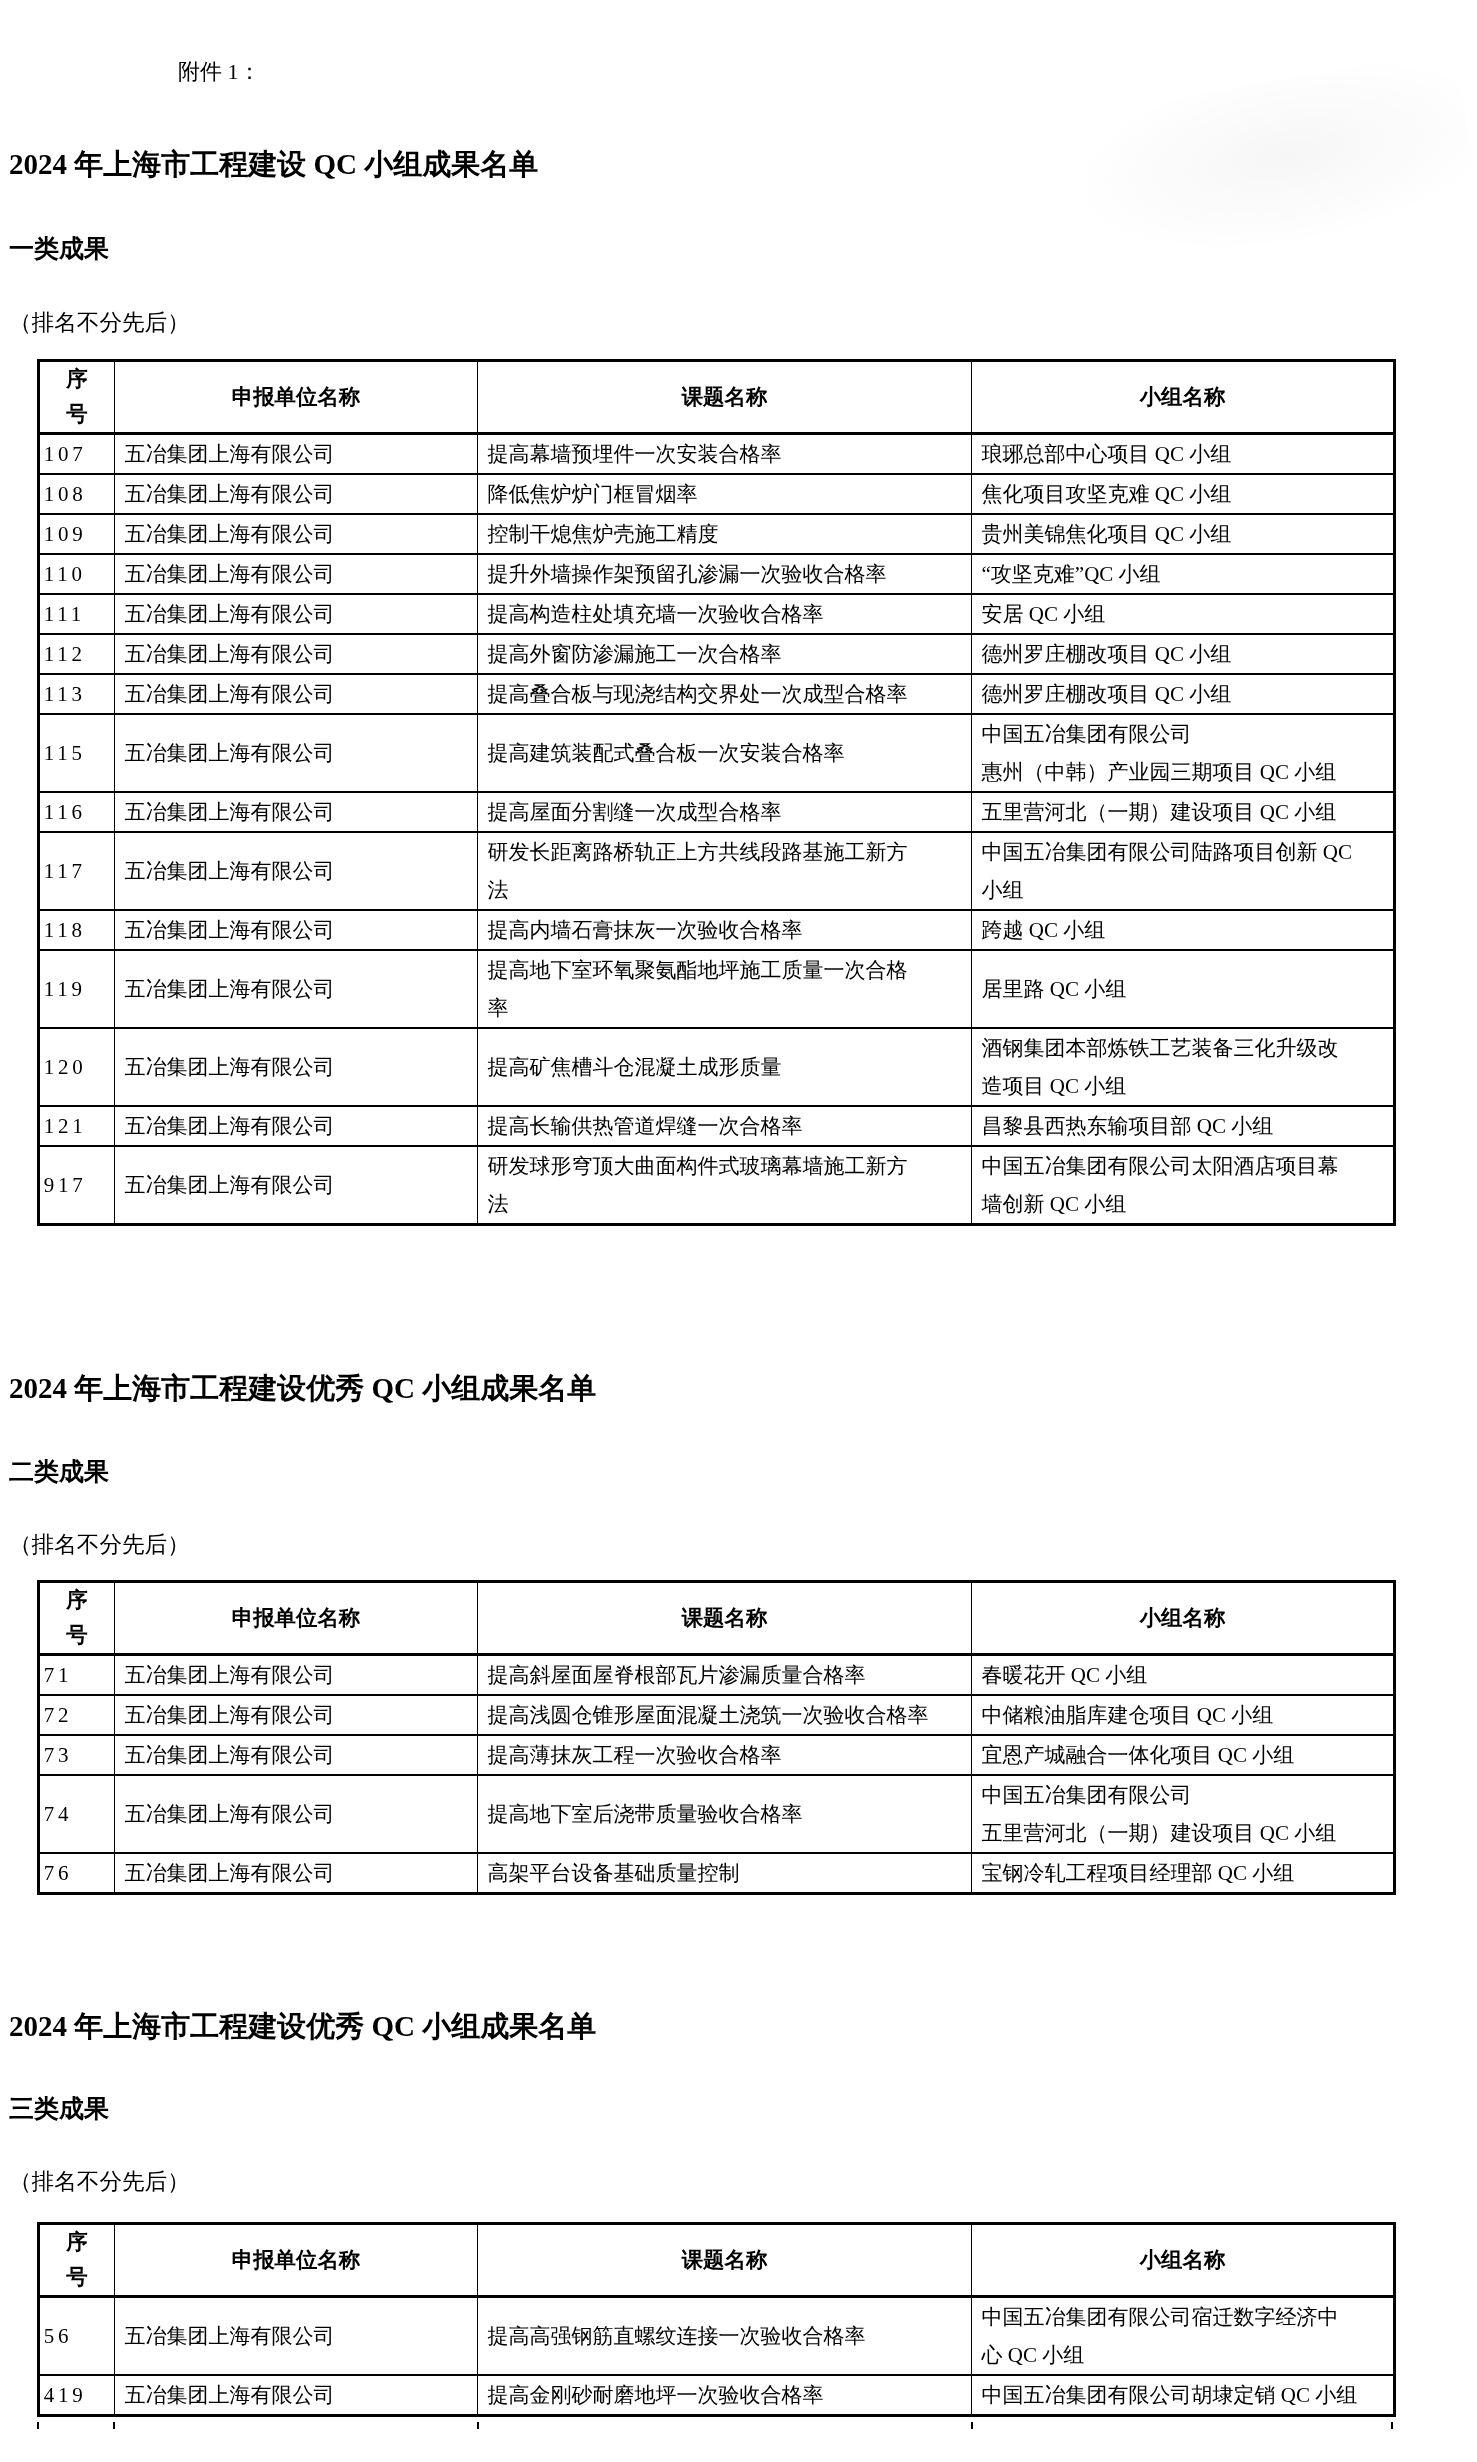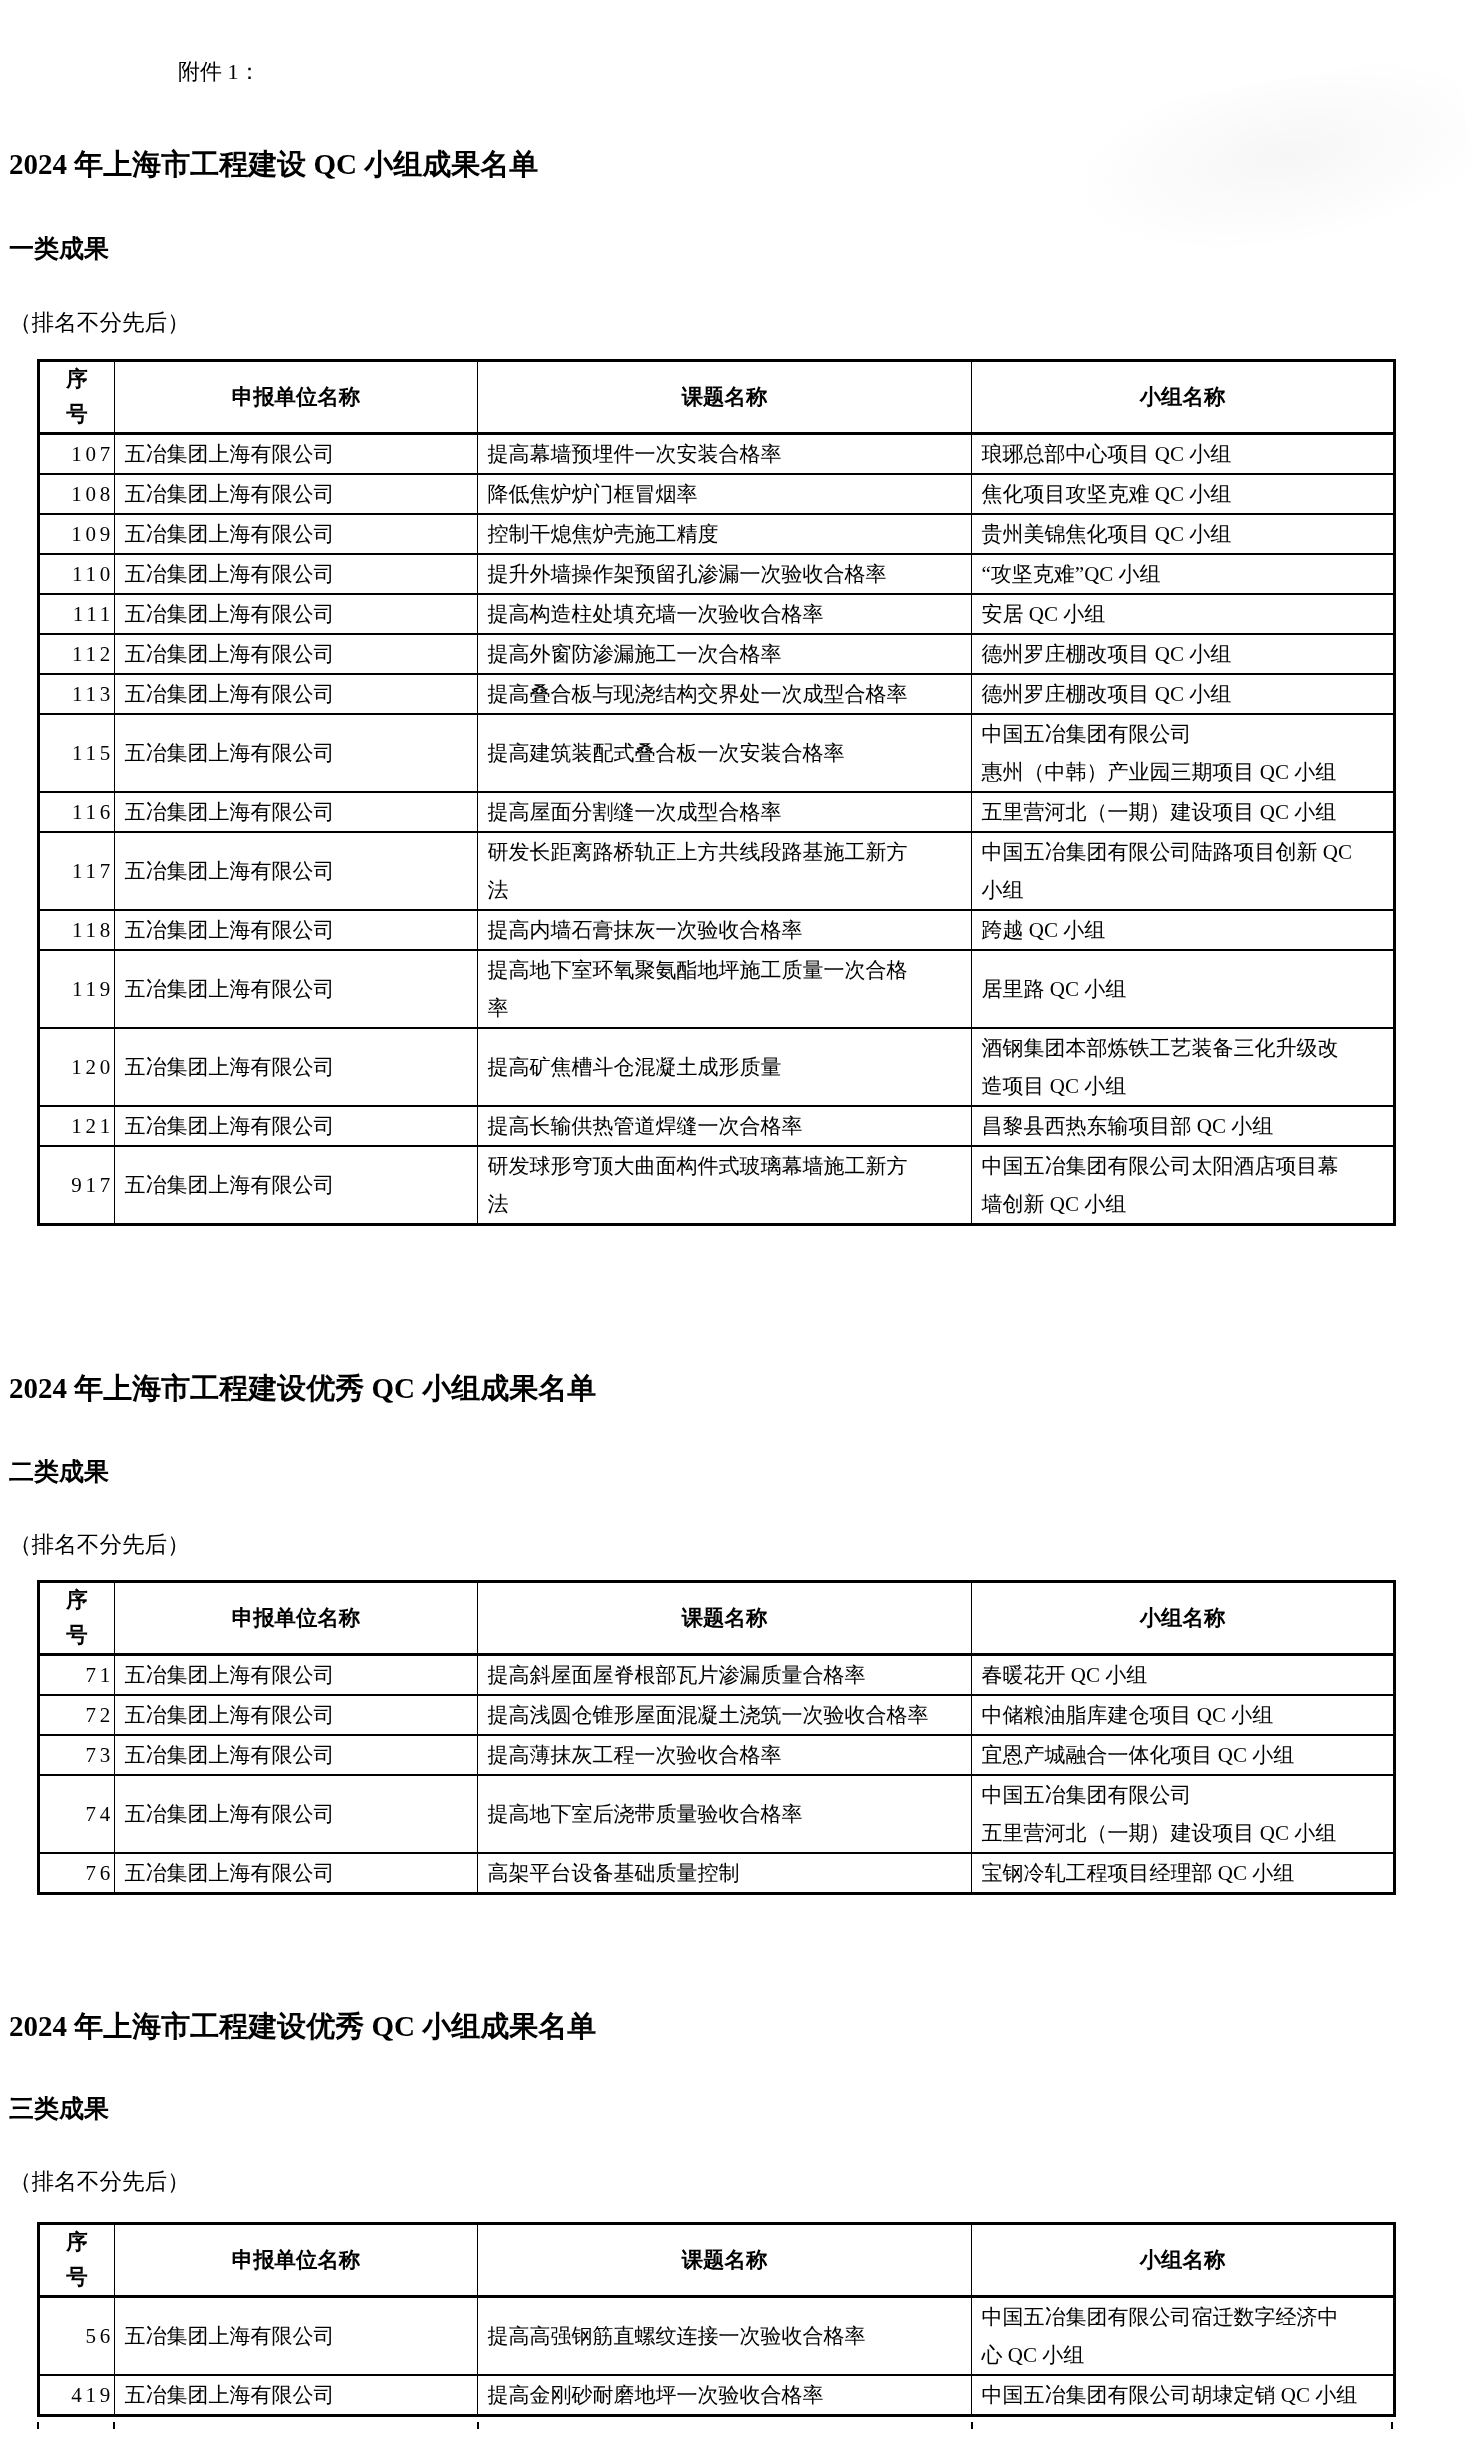--- a/index.html
+++ b/index.html
@@ -67,21 +67,21 @@
     display:inline-block;
     width:26px;
     word-break:break-all;
     line-height:35px;
   }
   table.qc td{
     font-size:21px;
     line-height:38px;
   }
   table.qc td.no{
-    text-align:right;
+    text-align:left;
     letter-spacing:0.18em;
     text-indent:0.18em;
     font-family:Liberation Serif, serif;
   }
   table.qc td .line{display:block;white-space:nowrap;}
 
   .stub{
     position:absolute;
     left:37px; top:2422px;
     width:1357px; height:7.1px;

